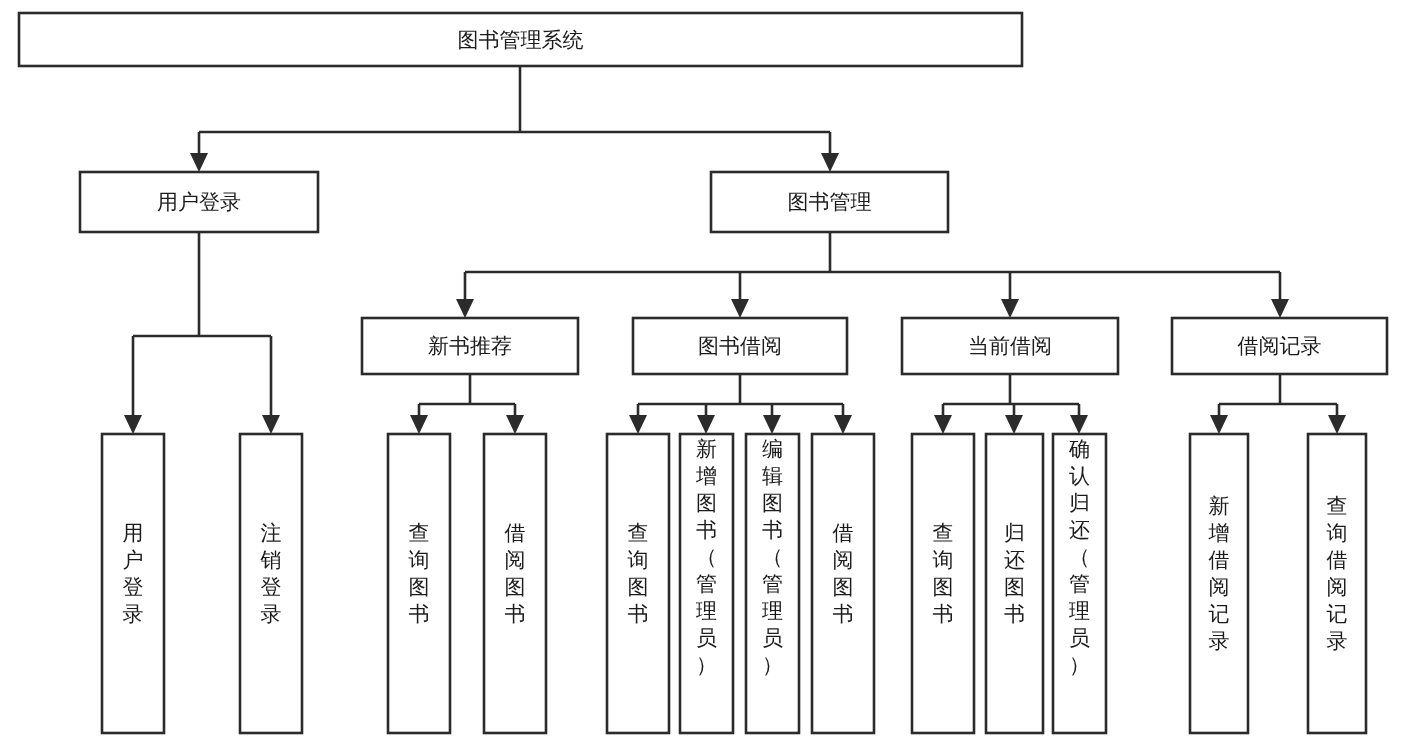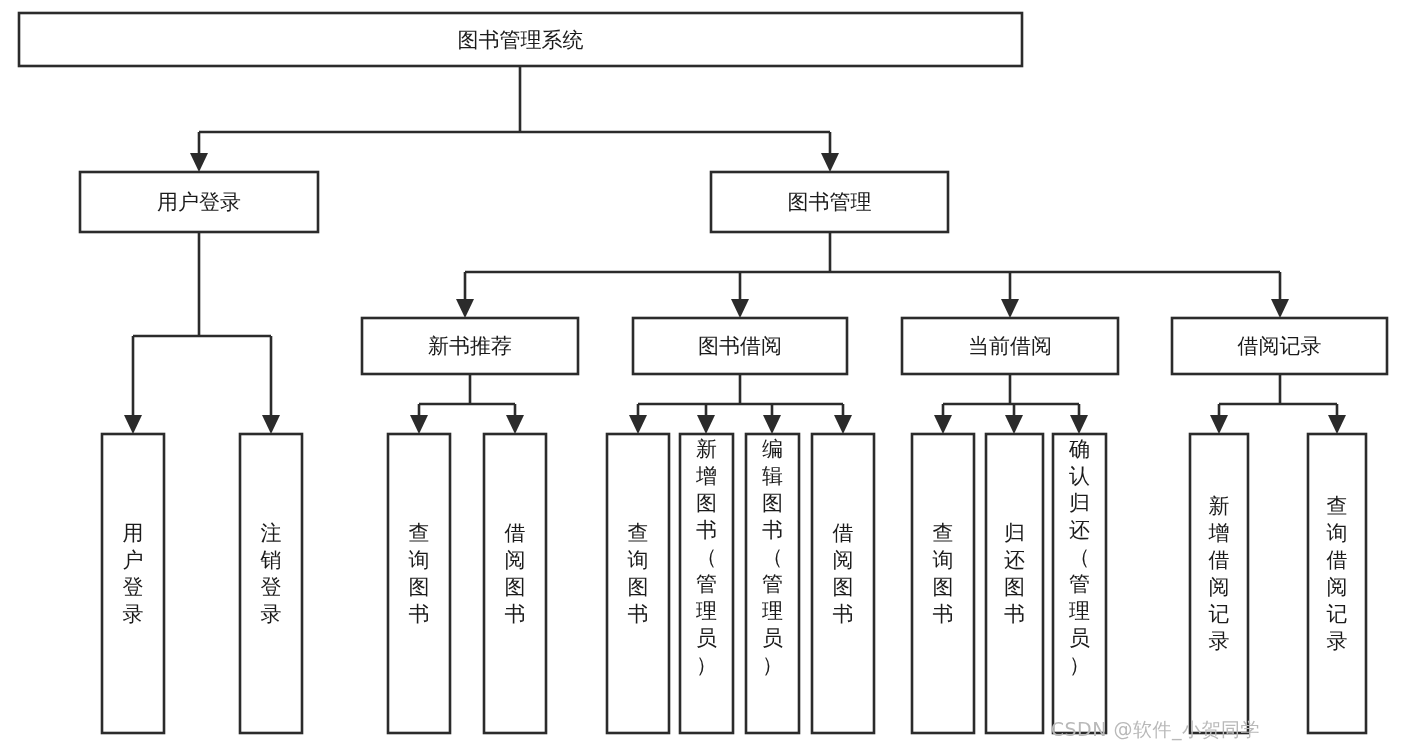--- a/index.html
+++ b/index.html
@@ -217,14 +217,13 @@
         <g>
           <rect x="1190" y="434" width="58" height="299" class="node-box"></rect>
           <text x="1219" class="node-label-vertical"><tspan x="1219" y="512.5">新</tspan><tspan x="1219" y="539.5">增</tspan><tspan x="1219" y="566.5">借</tspan><tspan x="1219" y="593.5">阅</tspan><tspan x="1219" y="620.5">记</tspan><tspan x="1219" y="647.5">录</tspan></text>
         </g>
         <g>
           <rect x="1308" y="434" width="58" height="299" class="node-box"></rect>
           <text x="1337" class="node-label-vertical"><tspan x="1337" y="512.5">查</tspan><tspan x="1337" y="539.5">询</tspan><tspan x="1337" y="566.5">借</tspan><tspan x="1337" y="593.5">阅</tspan><tspan x="1337" y="620.5">记</tspan><tspan x="1337" y="647.5">录</tspan></text>
         </g>
       </g>
   </svg>
-  <div class="watermark-text">CSDN @软件_小贺同学</div>
 </div>
 
 </body></html>

